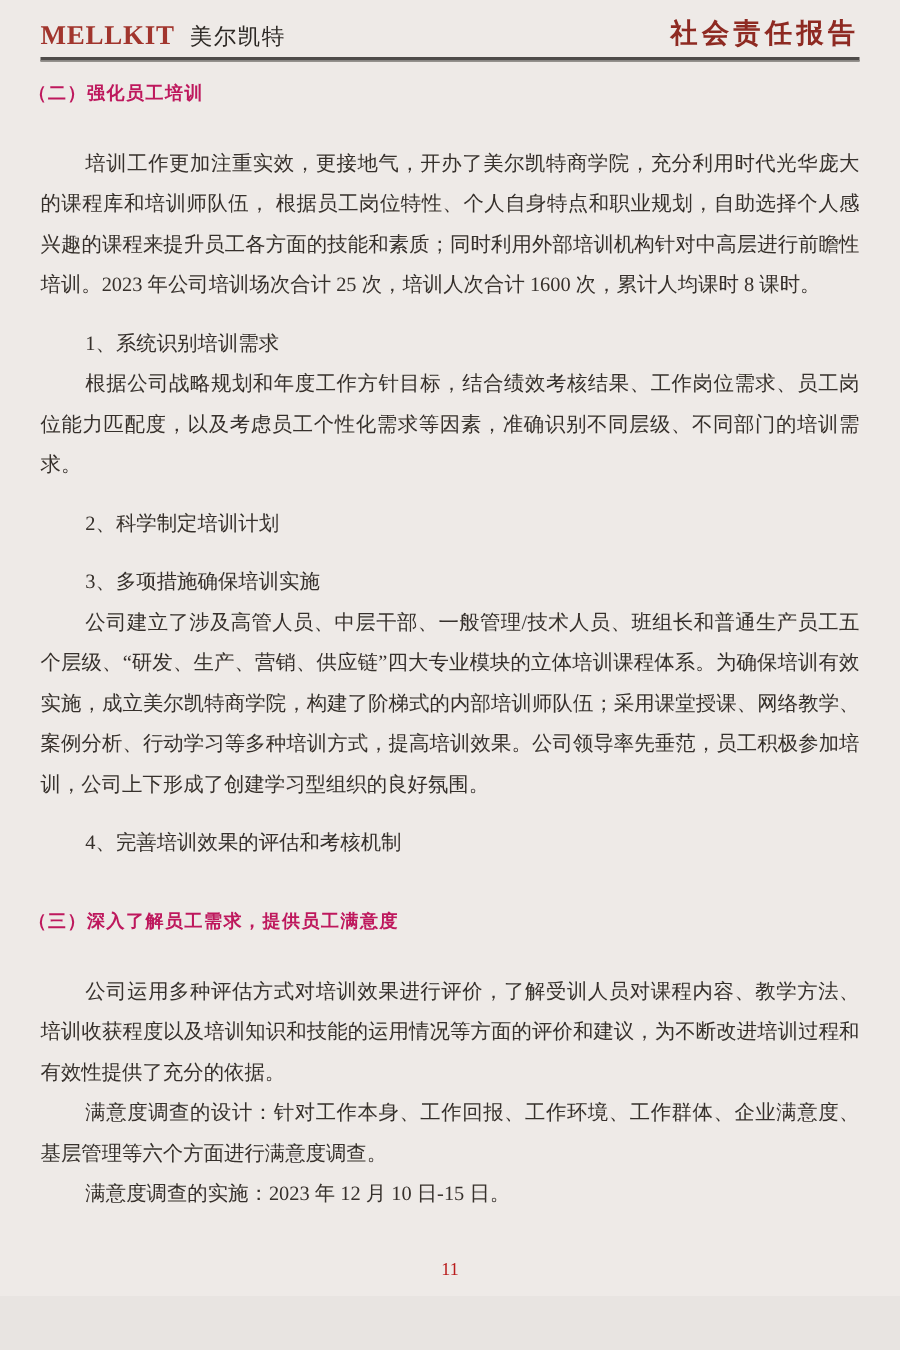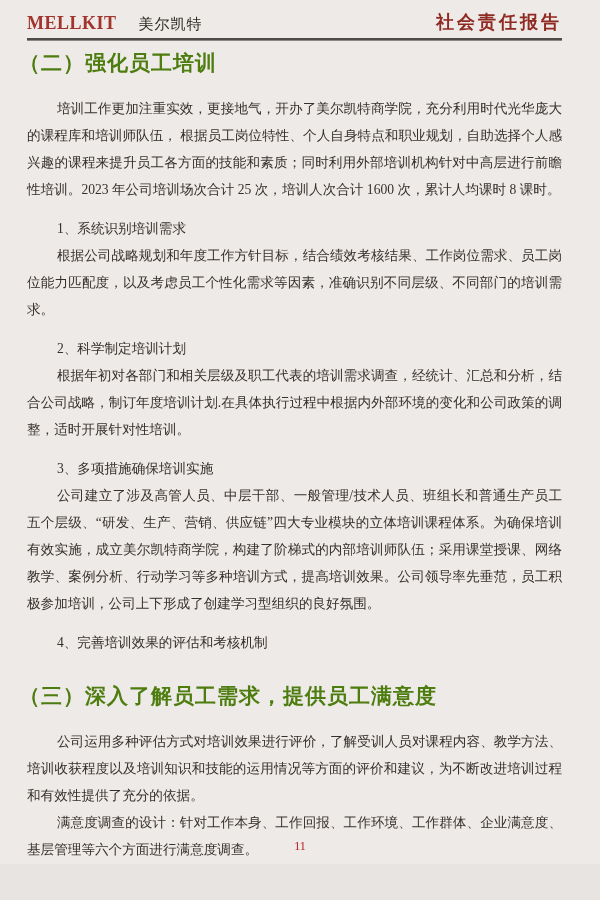--- a/index.html
+++ b/index.html
@@ -8,41 +8,41 @@
     background: #e8e4e1;
     font-family: "Liberation Serif", "DejaVu Serif", serif;
   }
   .page {
     position: relative;
     width: 600px;
     height: 864px;
     margin: 0 auto;
     background: #eeeae7;
     box-sizing: border-box;
-    padding: 8px 38px 0 27px;
+    padding: 8px 27px 0 27px;
     overflow: hidden;
     color: #36302b;
   }
   
   .header {
     display: flex;
     justify-content: space-between;
     align-items: flex-end;
     padding: 2px 0 4px 0;
   }
   .brand { display: flex; align-items: baseline; }
   .brand-latin {
     font-family: "Liberation Serif", "DejaVu Serif", serif;
     font-size: 18px;
     font-weight: bold;
     color: #a1352d;
     letter-spacing: 0.5px;
   }
   .brand-cn {
-    margin-left: 22px;
+    margin-left: 10px;
     font-size: 15px;
     color: #2c2824;
     letter-spacing: 1px;
   }
   .report-title {
     font-size: 18px;
     color: #8e2a22;
     letter-spacing: 3px;
     font-weight: bold;
   }
@@ -52,25 +52,25 @@
     border-bottom: 1px solid #8a8784;
   }
   
   .content {
     margin-top: 10px;
     font-size: 13.6px;
     line-height: 27px;
   }
   .blk { margin: 0; }
   .blk-h2 {
-    font-family: Liberation Serif, serif;
+    font-family: Liberation Mono, monospace;
     font-weight: bold;
-    font-size: 21px;
+    font-size: 12px;
     line-height: 24px;
-    color: #4d7c0f;
+    color: #be185d;
     letter-spacing: 1px;
     margin: 28px 0 20px -8px;
   }
   .blk-h2:first-child { margin-top: 10px; }
   .blk-p {
     text-indent: 2.2em;
     text-align: justify;
   }
   .blk-sub {
     text-indent: 2.2em;
@@ -107,21 +107,20 @@
   </div>
 
   <div class="header-rule"></div>
 
   <div class="content">
       <div class="blk blk-h2">（二）强化员工培训</div>
       <div class="blk blk-p">培训工作更加注重实效，更接地气，开办了美尔凯特商学院，充分利用时代光华庞大的课程库和培训师队伍， 根据员工岗位特性、个人自身特点和职业规划，自助选择个人感兴趣的课程来提升员工各方面的技能和素质；同时利用外部培训机构针对中高层进行前瞻性培训。2023 年公司培训场次合计 25 次，培训人次合计 1600 次，累计人均课时 8 课时。</div>
       <div class="blk blk-sub">1、系统识别培训需求</div>
       <div class="blk blk-p">根据公司战略规划和年度工作方针目标，结合绩效考核结果、工作岗位需求、员工岗位能力匹配度，以及考虑员工个性化需求等因素，准确识别不同层级、不同部门的培训需求。</div>
       <div class="blk blk-sub">2、科学制定培训计划</div>
-      <div class="blk blk-p">根据年初对各部门和相关层级及职工代表的培训需求调查，经统计、汇总和分析，结合公司战略，制订年度培训计划.在具体执行过程中根据内外部环境的变化和公司政策的调整，适时开展针对性培训。</div>
       <div class="blk blk-sub">3、多项措施确保培训实施</div>
       <div class="blk blk-p">公司建立了涉及高管人员、中层干部、一般管理/技术人员、班组长和普通生产员工五个层级、“研发、生产、营销、供应链”四大专业模块的立体培训课程体系。为确保培训有效实施，成立美尔凯特商学院，构建了阶梯式的内部培训师队伍；采用课堂授课、网络教学、案例分析、行动学习等多种培训方式，提高培训效果。公司领导率先垂范，员工积极参加培训，公司上下形成了创建学习型组织的良好氛围。</div>
       <div class="blk blk-sub">4、完善培训效果的评估和考核机制</div>
       <div class="blk blk-h2">（三）深入了解员工需求，提供员工满意度</div>
       <div class="blk blk-p">公司运用多种评估方式对培训效果进行评价，了解受训人员对课程内容、教学方法、培训收获程度以及培训知识和技能的运用情况等方面的评价和建议，为不断改进培训过程和有效性提供了充分的依据。</div>
       <div class="blk blk-p">满意度调查的设计：针对工作本身、工作回报、工作环境、工作群体、企业满意度、基层管理等六个方面进行满意度调查。</div>
       <div class="blk blk-p">满意度调查的实施：2023 年 12 月 10 日-15 日。</div>
     </div>
 
   <div class="footer">11</div>

